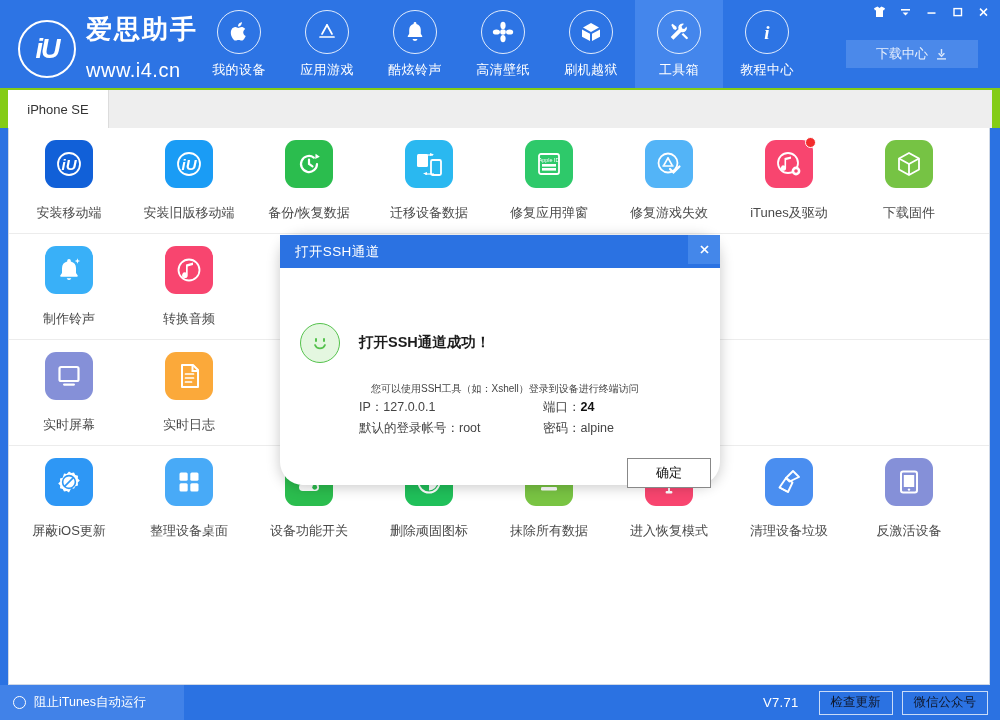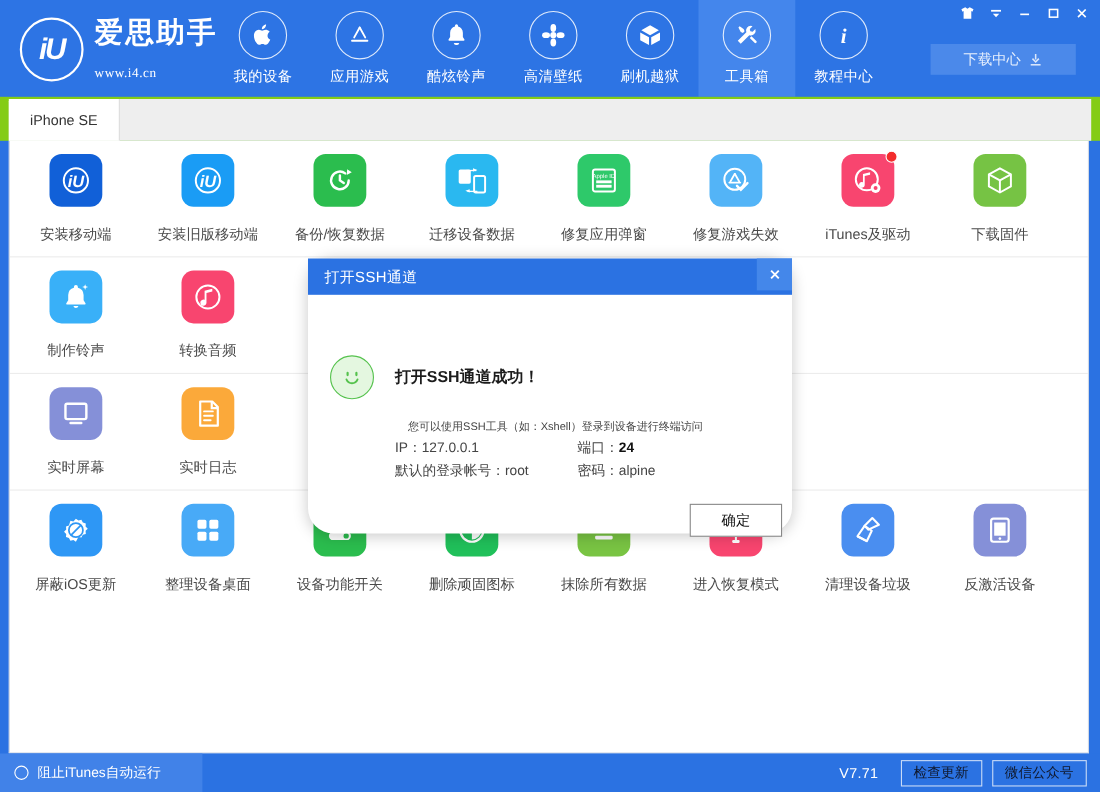--- a/index.html
+++ b/index.html
@@ -12,21 +12,21 @@
   #app{position:relative;width:1000px;height:720px;background:#2b72e2;}
 
   
   .header{position:absolute;left:0;top:0;width:1000px;height:88px;background:#2d74e4;}
   .logo{position:absolute;left:18px;top:16px;display:flex;align-items:center;}
   .logo-mark{width:54px;height:54px;border-radius:50%;border:2px solid #fff;
     display:flex;align-items:center;justify-content:center;
     color:#fff;font-size:27px;font-weight:bold;font-style:italic;letter-spacing:-2px;}
   .logo-text{margin-left:10px;color:#fff;}
   .logo-cn{font-size:26px;font-weight:bold;letter-spacing:2px;line-height:1.05;}
-  .logo-url{font-size:12px;letter-spacing:.5px;margin-top:16px;font-family:Liberation Serif, serif;}
+  .logo-url{font-size:20px;letter-spacing:.5px;margin-top:16px;}
 
   .navs{position:absolute;left:195px;top:0;height:88px;display:flex;}
   .nav{width:88px;height:88px;display:flex;flex-direction:column;align-items:center;
     justify-content:center;cursor:pointer;}
   .nav.active{background:#4486ec;}
   .nav-ic{width:42px;height:42px;border-radius:50%;border:1.6px solid rgba(255,255,255,.85);
     display:flex;align-items:center;justify-content:center;margin-bottom:7px;color:#fff;}
   .nav-ic svg{display:block;}
   .nav-lb{color:#fff;font-size:13px;letter-spacing:.4px;}
 
@@ -84,21 +84,21 @@
   .modal-close{position:absolute;right:0;top:0;width:32px;height:29px;background:#4487ea;
     display:flex;align-items:center;justify-content:center;color:#fff;cursor:pointer;}
   .modal-body{position:relative;height:167px;}
   .smiley{position:absolute;left:20px;top:55px;width:40px;height:40px;border-radius:50%;
     background:#e4f7e0;border:1.5px solid #55c24d;box-sizing:border-box;
     display:flex;align-items:center;justify-content:center;}
   .m-head{position:absolute;left:79px;top:65px;font-size:14.5px;color:#1c1c1c;font-weight:bold;}
   .m-desc{position:absolute;left:91px;top:110px;font-size:10px;color:#444;line-height:21px;
     white-space:nowrap;}
   .m-row{position:absolute;left:79px;font-size:12.5px;color:#444;white-space:nowrap;}
-  .m-row .k2{position:absolute;left:166px;top:0;}
+  .m-row .k2{position:absolute;left:184px;top:0;}
   .m-row b{color:#111;}
   .okbtn{position:absolute;left:323px;top:190px;width:82px;height:28px;border:1px solid #888;
     background:#fff;display:flex;align-items:center;justify-content:center;
     font-size:13px;color:#111;cursor:pointer;margin-left:24px;}
 </style>
 </head>
 <body>
 
 <div id="app">
 

